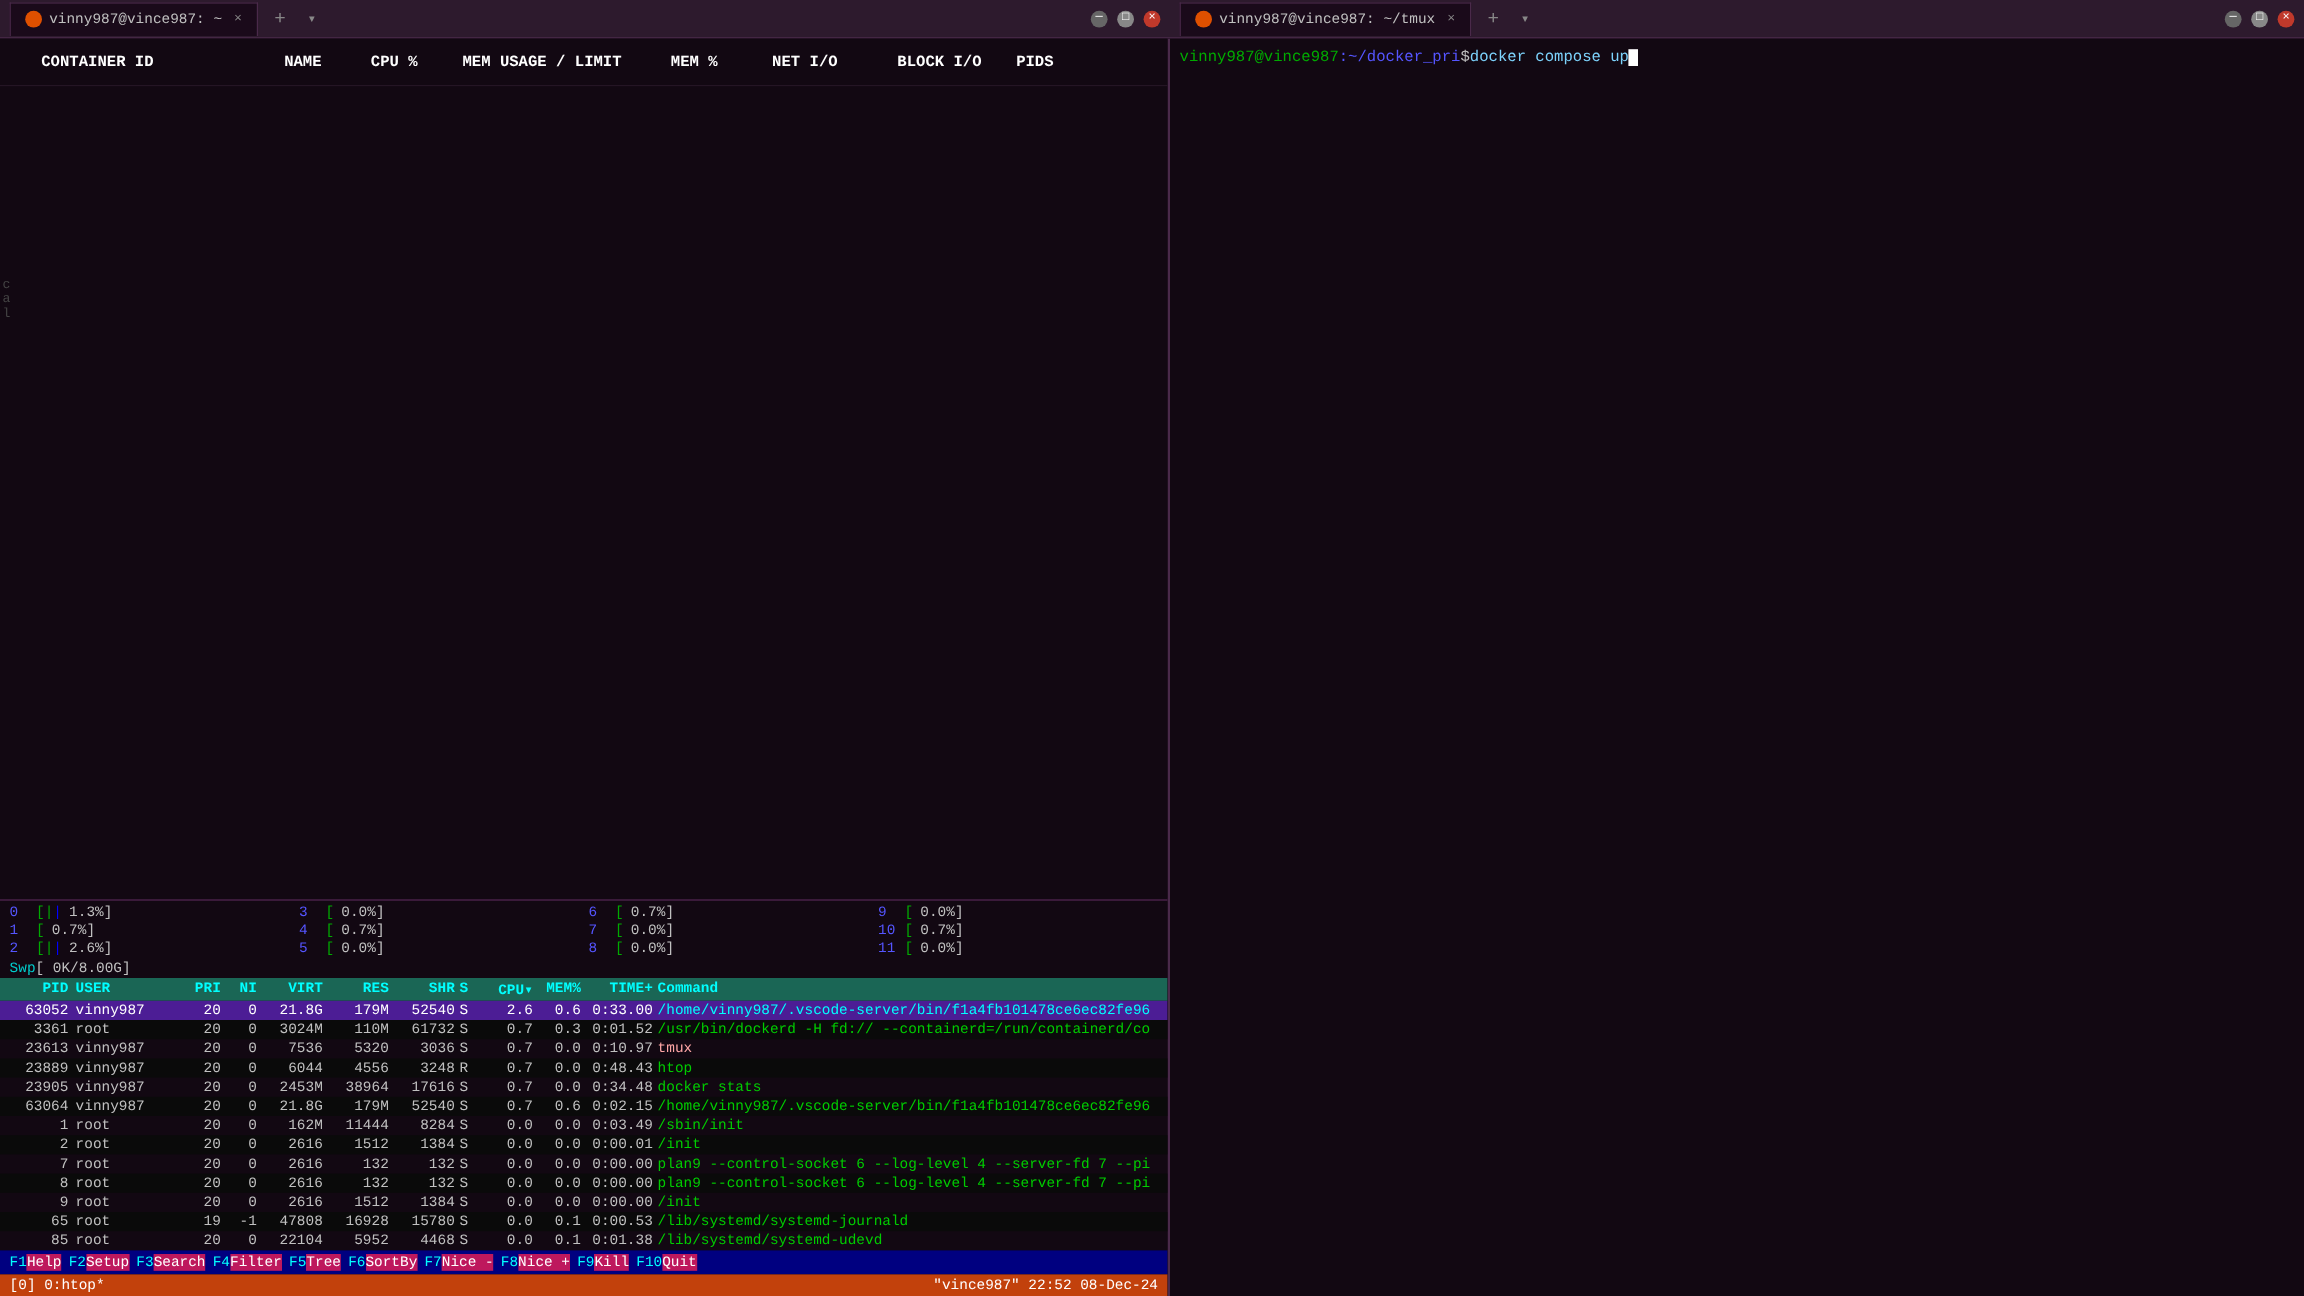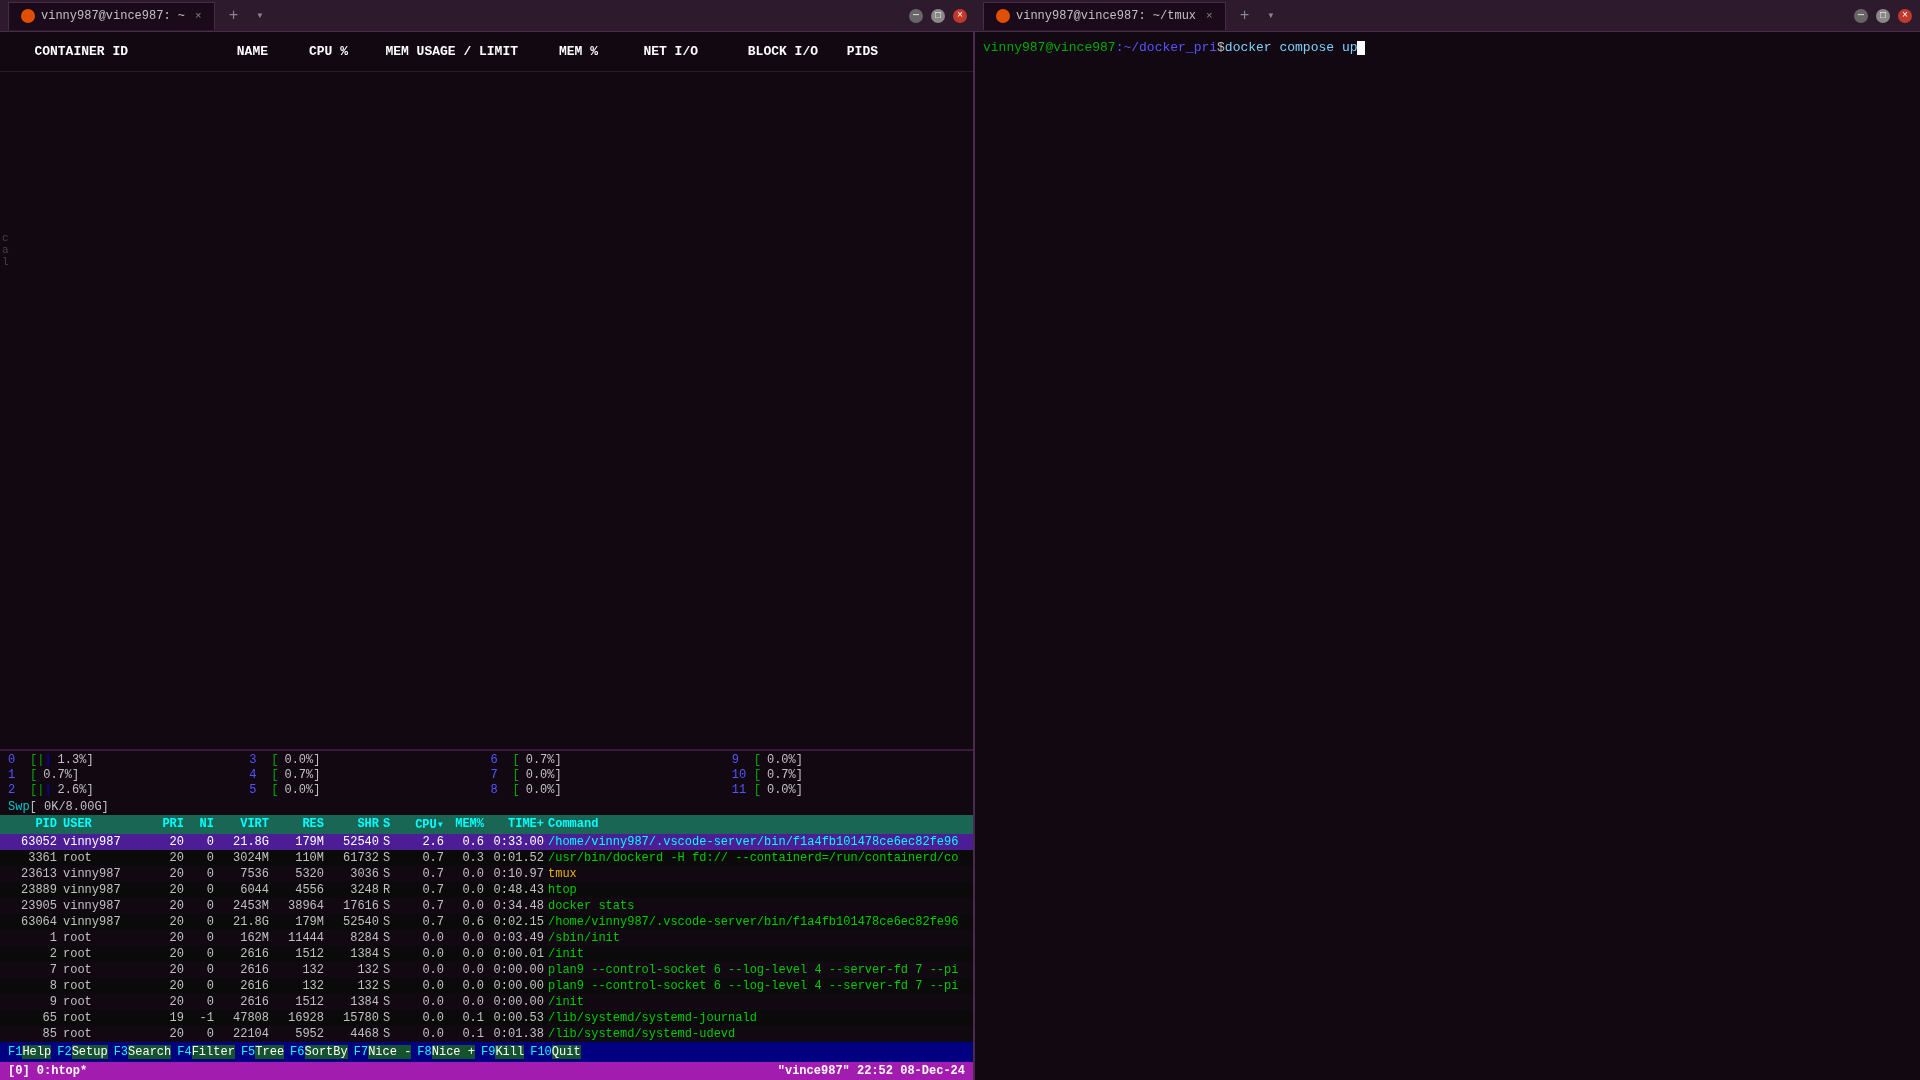--- a/index.html
+++ b/index.html
@@ -264,35 +264,34 @@
       display: inline-flex;
       gap: 0;
     }
 
     .fkey-num {
       background: #000080;
       color: #00ffff;
     }
 
     .fkey-label {
-      background: #14532d;
+      background: #be185d;
       color: #ffffff;
       margin-right: 6px;
     }
 
     
     .status-bar {
-      background: #a21caf;
+      background: #c2410c;
       color: #ffffff;
       padding: 2px 8px;
       font-size: 12px;
       display: flex;
       justify-content: space-between;
       flex-shrink: 0;
-      font-weight: bold;
     }
 
     
     .right-panel {
       flex: 1;
       background: #120812;
       display: flex;
       flex-direction: column;
       overflow: hidden;
     }
@@ -508,21 +507,21 @@
       <span class="p-user">vinny987</span>
       <span class="p-pri">20</span>
       <span class="p-ni">0</span>
       <span class="p-virt">7536</span>
       <span class="p-res">5320</span>
       <span class="p-shr">3036</span>
       <span class="p-s">S</span>
       <span class="p-cpu">0.7</span>
       <span class="p-mem">0.0</span>
       <span class="p-time">0:10.97</span>
-      <span class="p-cmd" style="color:#eab308;">tmux</span>
+      <span class="p-cmd" style="color:#fca5a5;">tmux</span>
     </div>
             <div class="proc-row alt">
       <span class="p-pid">23889</span>
       <span class="p-user">vinny987</span>
       <span class="p-pri">20</span>
       <span class="p-ni">0</span>
       <span class="p-virt">6044</span>
       <span class="p-res">4556</span>
       <span class="p-shr">3248</span>
       <span class="p-s">R</span>

